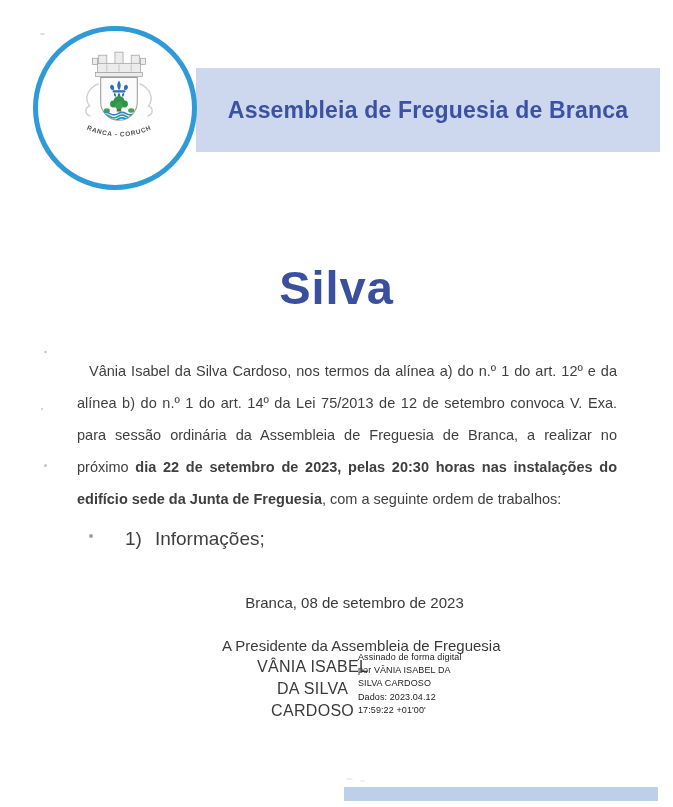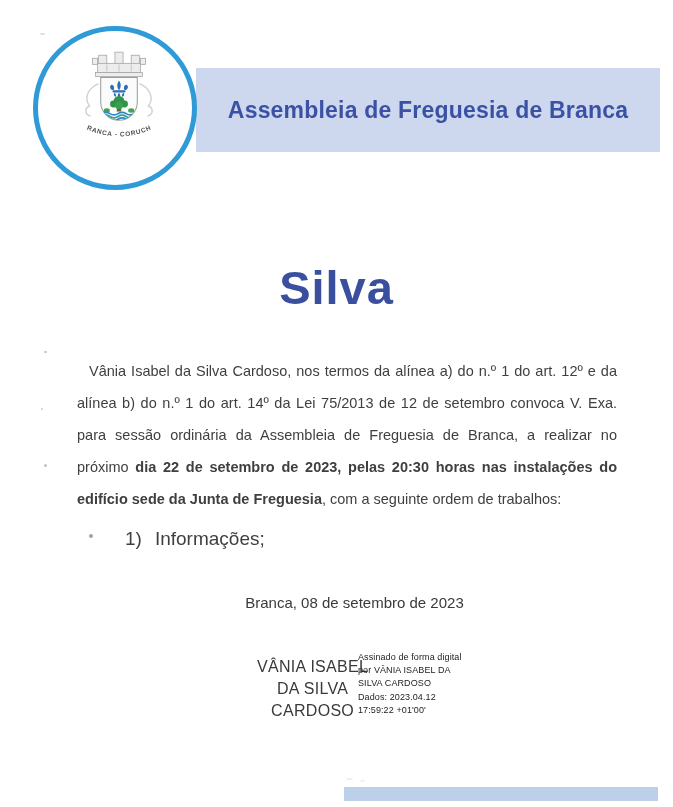--- a/index.html
+++ b/index.html
@@ -136,20 +136,21 @@
   <h1 class="title">Silva</h1>
 
   <p class="body-par"><span>Vânia Isabel da Silva Cardoso, nos termos da alínea a) do n.º 1 do art. 12º e da alínea b) do n.º 1 do art. 14º da Lei 75/2013 de 12 de setembro convoca V. Exa. para sessão ordinária da Assembleia de Freguesia de Branca, a realizar no próximo </span><span class="b">dia 22 de setembro de 2023, pelas 20:30 horas nas instalações do edifício sede da Junta de Freguesia</span><span>, com a seguinte ordem de trabalhos:</span></p>
 
   <div class="agenda-item">
     <span class="num">1)</span><span>Informações;</span>
   </div>
 
   <div class="dateline">Branca, 08 de setembro de 2023</div>
 
+  <div class="sig-role">A Presidente da Assembleia de Freguesia</div>
 
   <div class="sig-name">
     <div>VÂNIA ISABEL</div>
     <div>DA SILVA</div>
     <div>CARDOSO</div>
   </div>
 
   <div class="sig-stamp">
     <div>Assinado de forma digital</div>
     <div>por VÂNIA ISABEL DA</div>

